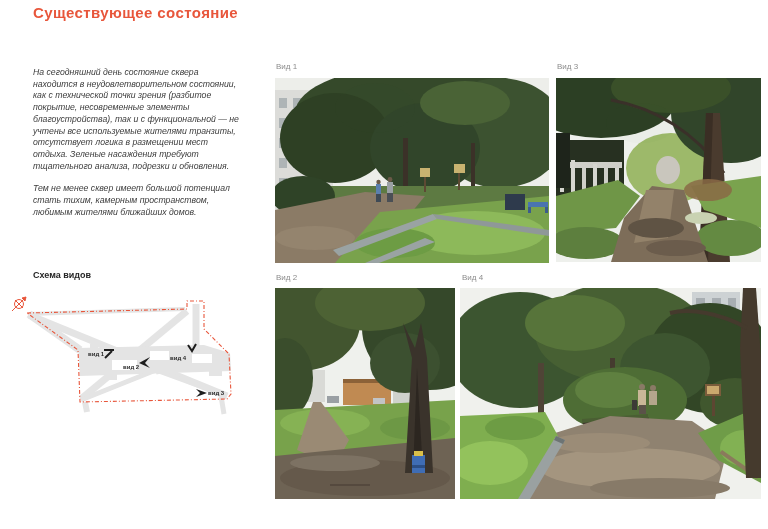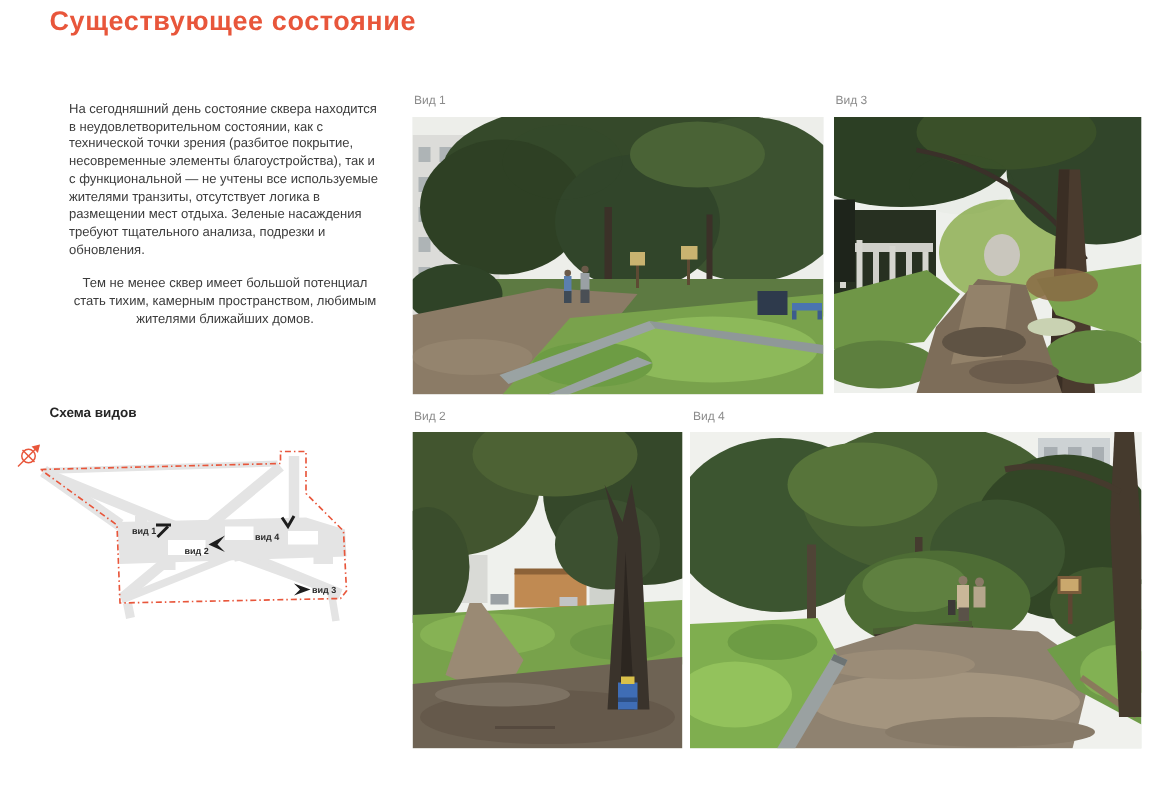--- a/index.html
+++ b/index.html
@@ -2,29 +2,29 @@
 <html><head>
 <meta charset="utf-8">
 <style>
   * { margin:0; padding:0; box-sizing:border-box; }
   html,body { background:#ffffff; }
   body { font-family:"Liberation Sans", sans-serif; }
   .page { position:relative; width:768px; height:529px; background:#fff; overflow:hidden; }
 
   .title {
     position:absolute; left:33px; top:4px;
-    font-size:18px; font-weight:600; letter-spacing:.4px;
+    font-size:15px; font-weight:600; letter-spacing:.4px;
     color:#e8563b;
   }
 
   .intro {
-    position:absolute; left:46px; top:67px; width:208px;
-    font-size:8.7px; line-height:11.7px; color:#3c3c3c;
+    position:absolute; left:33px; top:67px; width:208px;
+    font-size:8.7px; line-height:11.7px; color:#3c3c3c;font-style:italic;
   }
-  .intro p + p { margin-top:11px;text-align:center; }
+  .intro p + p { margin-top:11px; }
 
   .scheme-title {
     position:absolute; left:33px; top:270px;
     font-size:9px; font-weight:bold; color:#262626;text-align:right;
   }
 
   .scheme { position:absolute; left:6px; top:292px; width:238px; height:130px; }
 
   .photo-label { position:absolute; font-size:8px; color:#8c8c8c; }
   .photo { position:absolute; overflow:hidden; background:#e9ebe7; }

